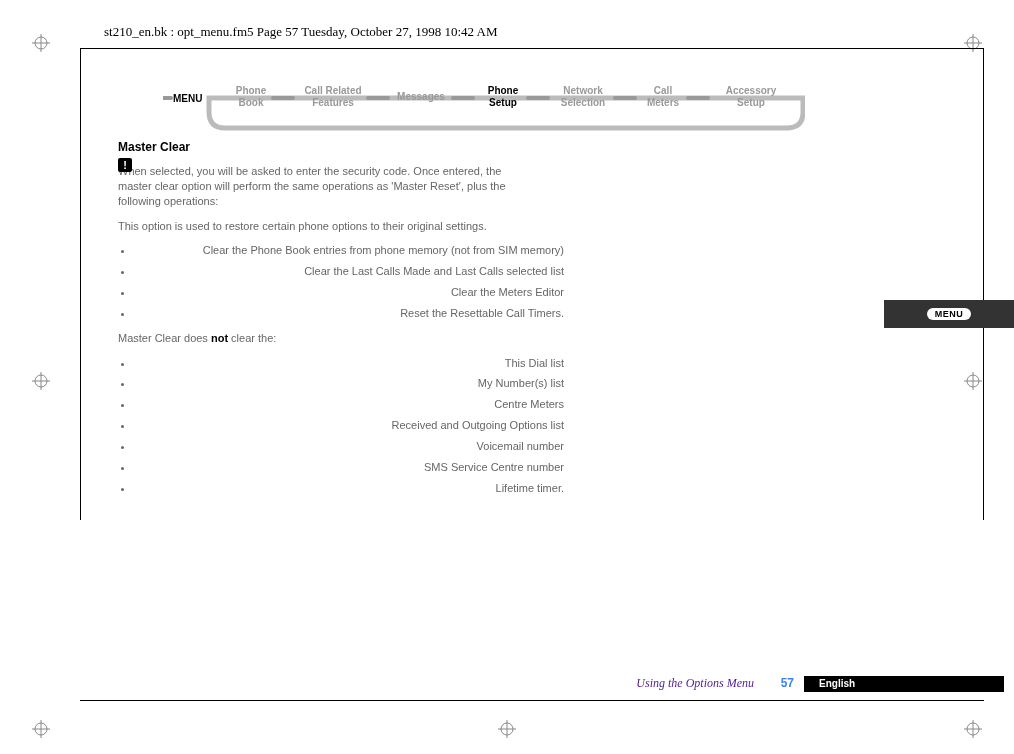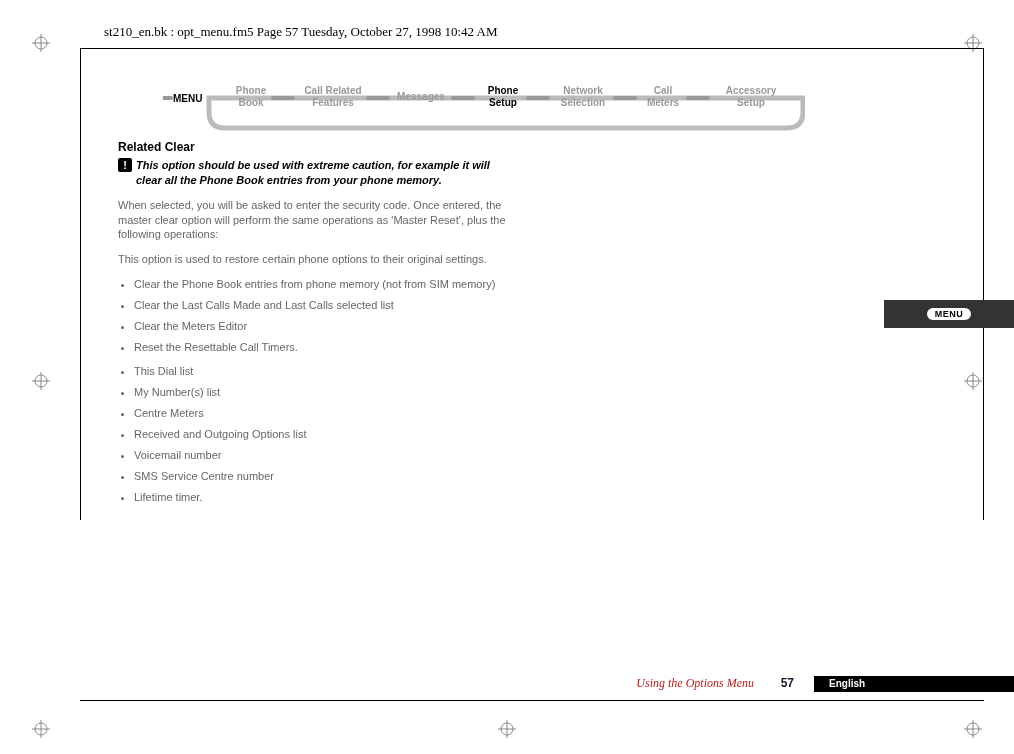--- a/index.html
+++ b/index.html
@@ -84,43 +84,44 @@
     margin:0 0 10px 0;
     width:420px;
     line-height:1.35;
     color:#666;
   }
   ul.body {
     margin:0 0 10px 0;
     padding-left:16px;
     width:430px;
     color:#666;
+    text-align:right;
   }
   ul.body li { margin:0 0 6px 0; list-style:disc; line-height:1.35; }
   .not { font-weight:bold; color:#000; }
   .footer {
     position:absolute;
     left:0; width:1014px;
     top:676px;
     height:16px;
   }
   .footer .running {
     position:absolute; right:260px;
     font-style:italic;
     font-family: Georgia, 'Times New Roman', serif;
     font-size:12px;
-    color:#b91c1c;
+    color:#4c1d95;
   }
   .footer .pagenum {
     position:absolute; right:220px;
-    font-weight:bold; color:#0f172a;
+    font-weight:bold; color:#3b82f6;
     font-size:12px;
   }
   .footer .lang-block {
-    position:absolute; right:0; width:200px; height:16px;
+    position:absolute; right:10px; width:200px; height:16px;
     background:#000; color:#fff;
     font-weight:bold; font-size:10px;
     line-height:16px; padding-left:15px;
     box-sizing:border-box;
   }
   .side-tab {
     position:absolute;
     right:0; top:300px;
     width:130px; height:28px;
     background:#333;
@@ -220,37 +221,39 @@
         <line x1="525" y1="14" x2="545" y2="14" class="menu-break"></line>
       </g>
       <g>
         <text x="588" y="10" class="menu-label" text-anchor="middle">Accessory</text>
         <text x="588" y="22" class="menu-label" text-anchor="middle">Setup</text>
       </g>
     </svg>
   </div>
 
   <div class="content">
-    <div class="section-title">Related Clear</div>
+    <div class="section-title">Master Clear</div>
 
     <p class="warning">
       <span class="warn-icon">!</span>
-      <span>This option should be used with extreme caution, for example it will clear all the Phone Book entries from your phone memory.</span>
     </p>
 
     <p class="body">When selected, you will be asked to enter the security code. Once entered, the master clear option will perform the same operations as 'Master Reset', plus the following operations:</p>
     <p class="body">This option is used to restore certain phone options to their original settings.</p>
 
     <ul class="body">
       <li>Clear the Phone Book entries from phone memory (not from SIM memory)</li>
       <li>Clear the Last Calls Made and Last Calls selected list</li>
       <li>Clear the Meters Editor</li>
       <li>Reset the Resettable Call Timers.</li>
     </ul>
 
+    <p class="body">
+      <span>Master Clear does </span><span class="not">not</span><span> clear the:</span>
+    </p>
 
     <ul class="body">
       <li>This Dial list</li>
       <li>My Number(s) list</li>
       <li>Centre Meters</li>
       <li>Received and Outgoing Options list</li>
       <li>Voicemail number</li>
       <li>SMS Service Centre number</li>
       <li>Lifetime timer.</li>
     </ul>

